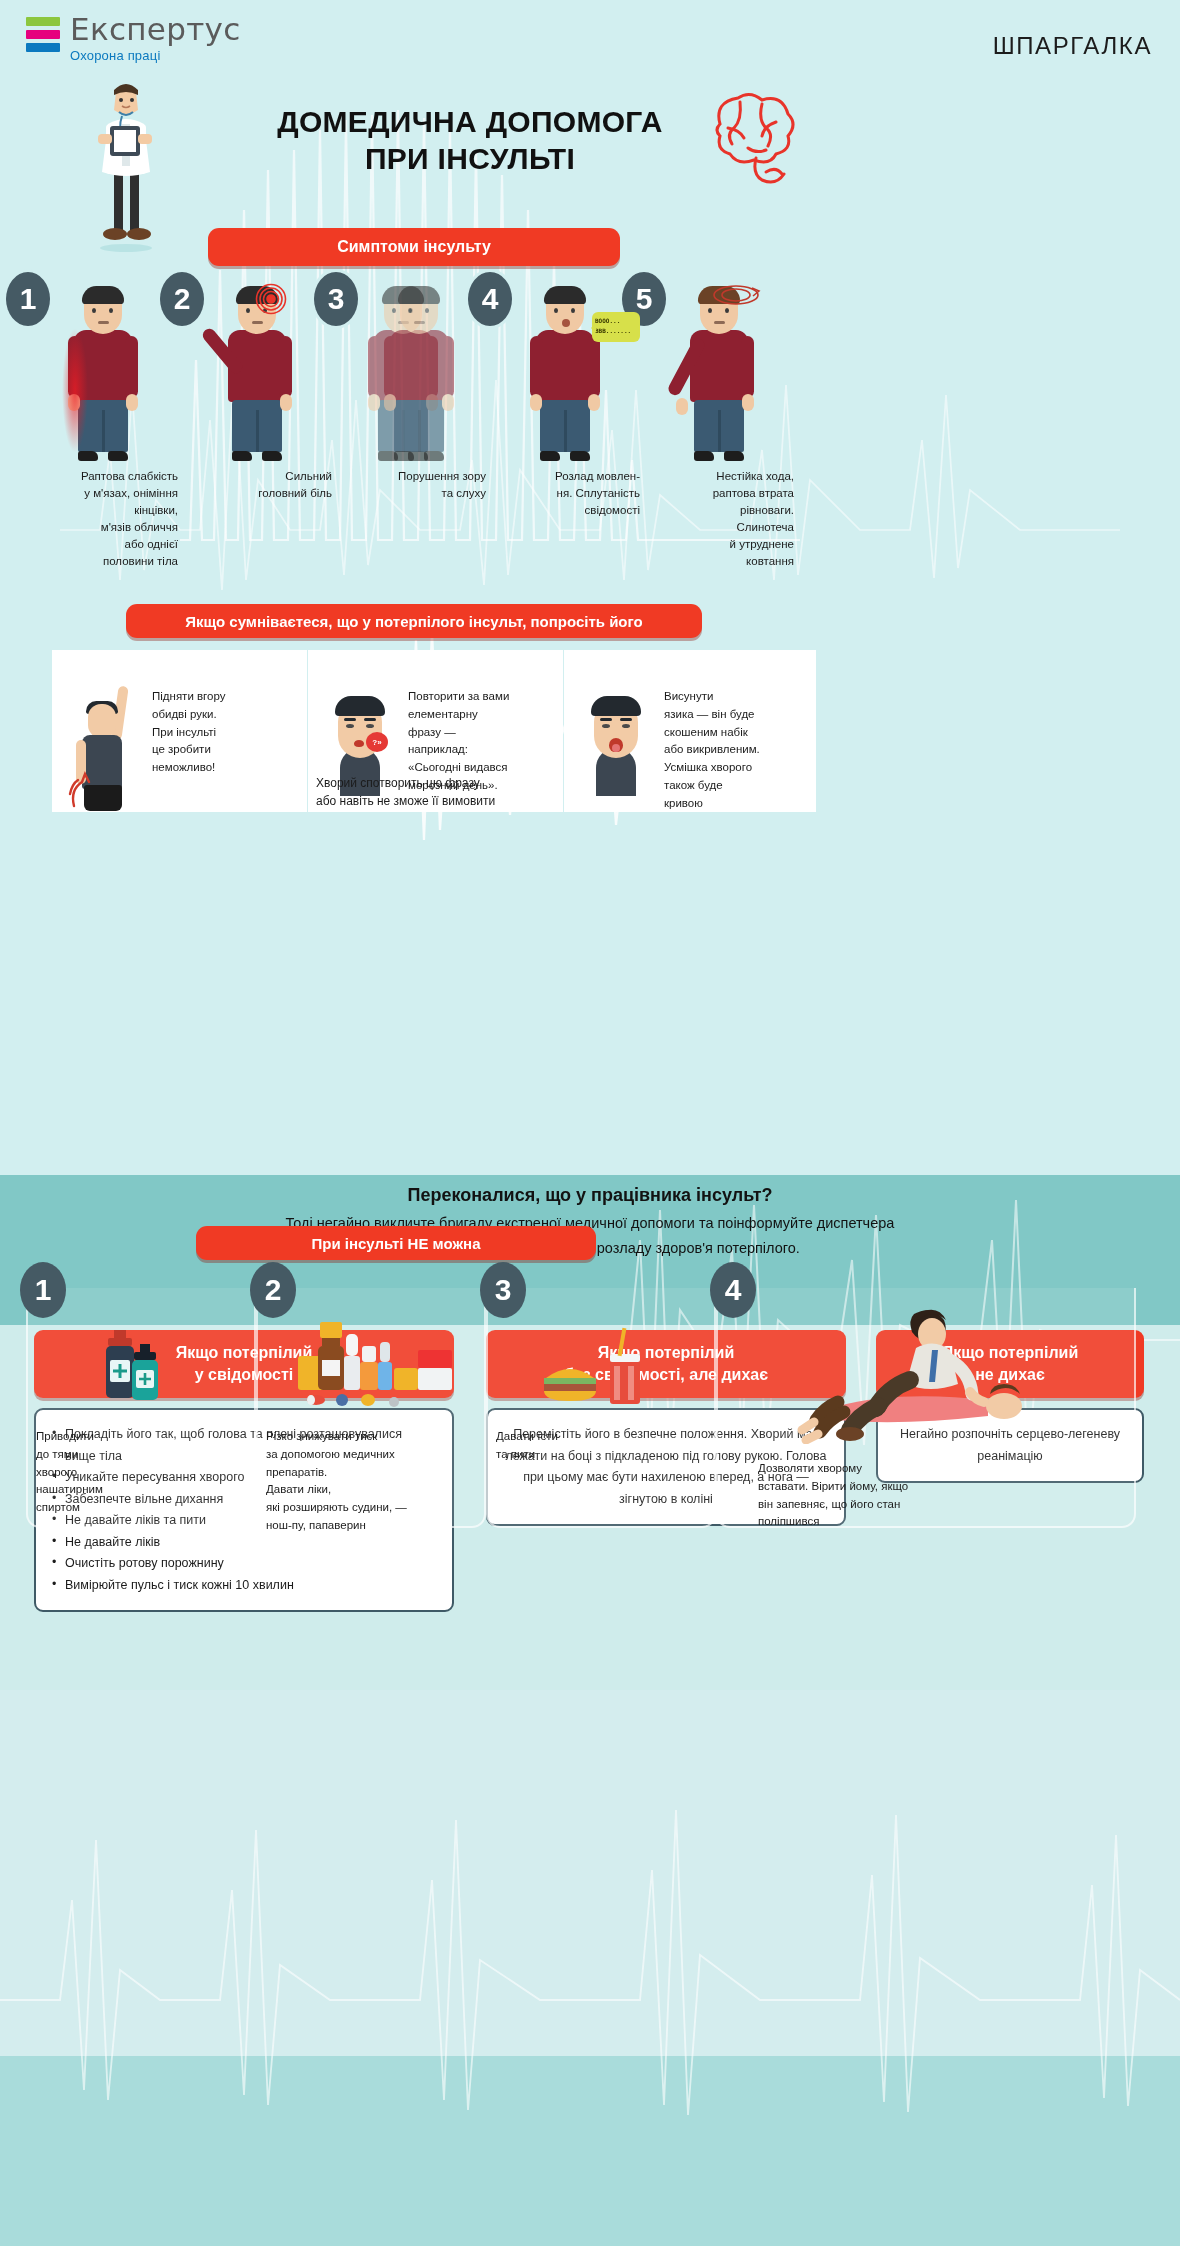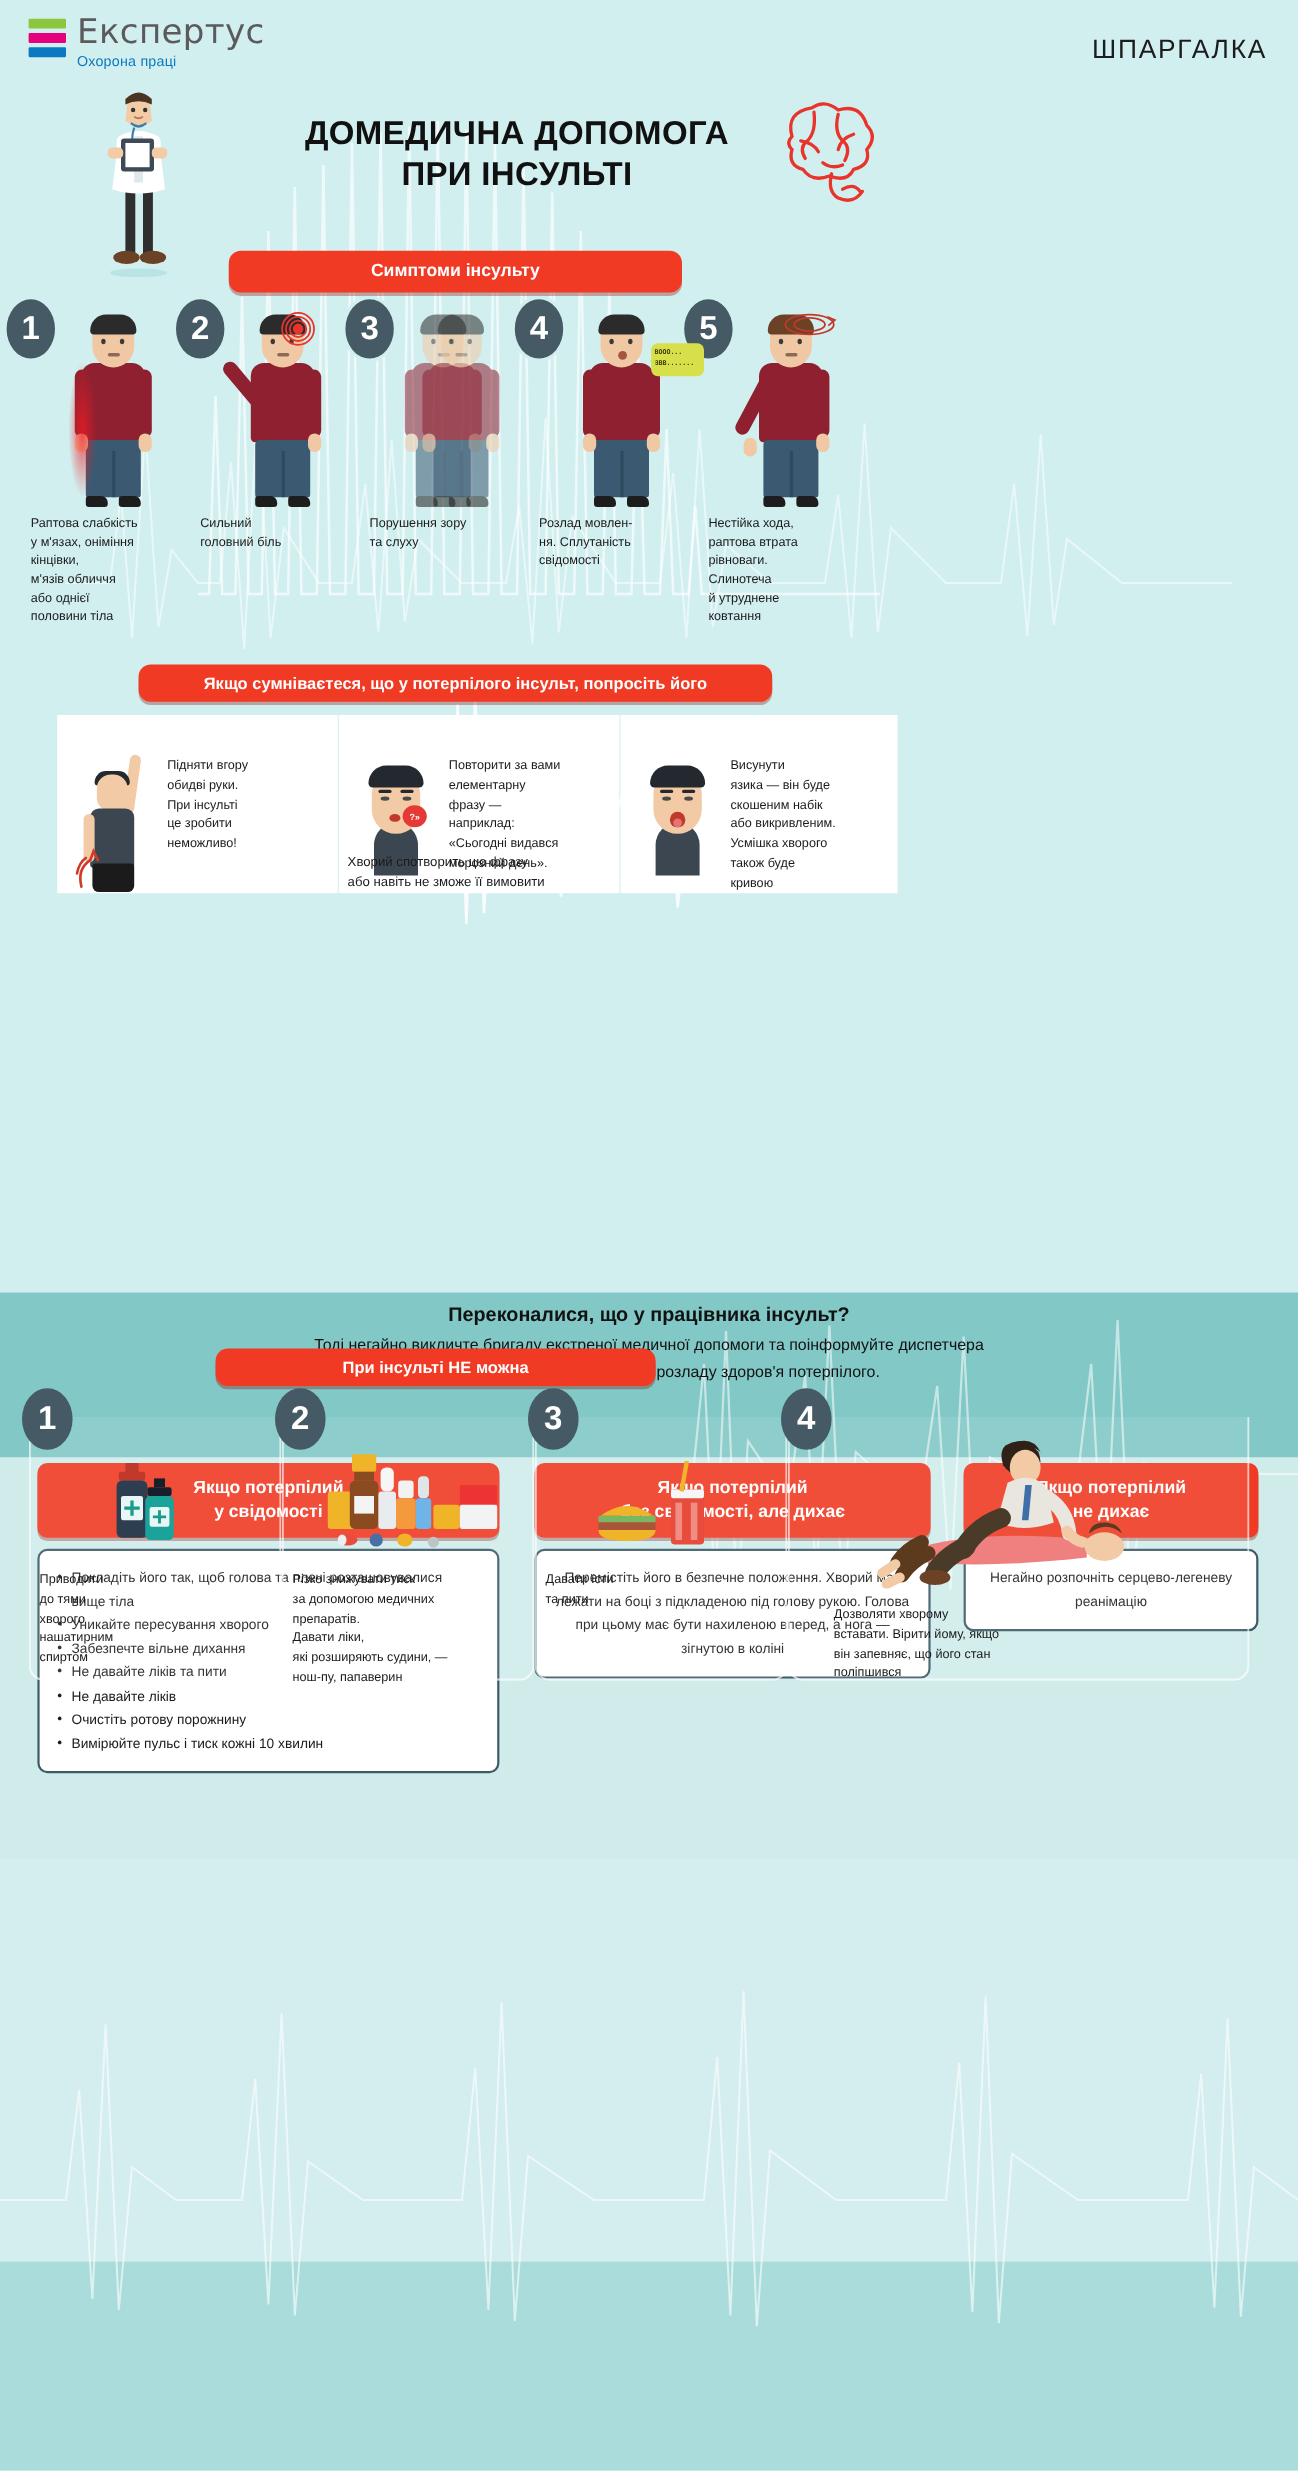--- a/index.html
+++ b/index.html
@@ -81,21 +81,21 @@
     position: absolute; left: -22px; top: 0;
     width: 44px; height: 54px; border-radius: 50%;
     background: #455a64; color: #fff;
     display: flex; align-items: center; justify-content: center;
     font-size: 30px; font-weight: bold;
     box-shadow: 0 0 0 3px #d2eff0;
     z-index: 4;
   }
   .sym-cap {
     position: absolute; top: 196px; left: 0; width: 150px;
-    text-align: left; font-size: 11.5px; line-height: 1.48; color: #1b1b1b;
+    text-align: right; font-size: 11.5px; line-height: 1.48; color: #1b1b1b;
   }
   .s1 { left: 28px; } .s2 { left: 182px; } .s3 { left: 336px; }
   .s4 { left: 490px; } .s5 { left: 644px; }
 
   
   .person { position: absolute; left: 34px; top: 16px; width: 82px; height: 175px; }
   .p-head { position: absolute; left: 22px; top: 0; width: 38px; height: 46px;
             background: #f0c9a4; border-radius: 17px 17px 20px 20px; z-index: 2; }
   .p-hair { position: absolute; left: 20px; top: -2px; width: 42px; height: 18px;
             background: #2b2b2b; border-radius: 20px 20px 5px 5px; z-index: 3; }

